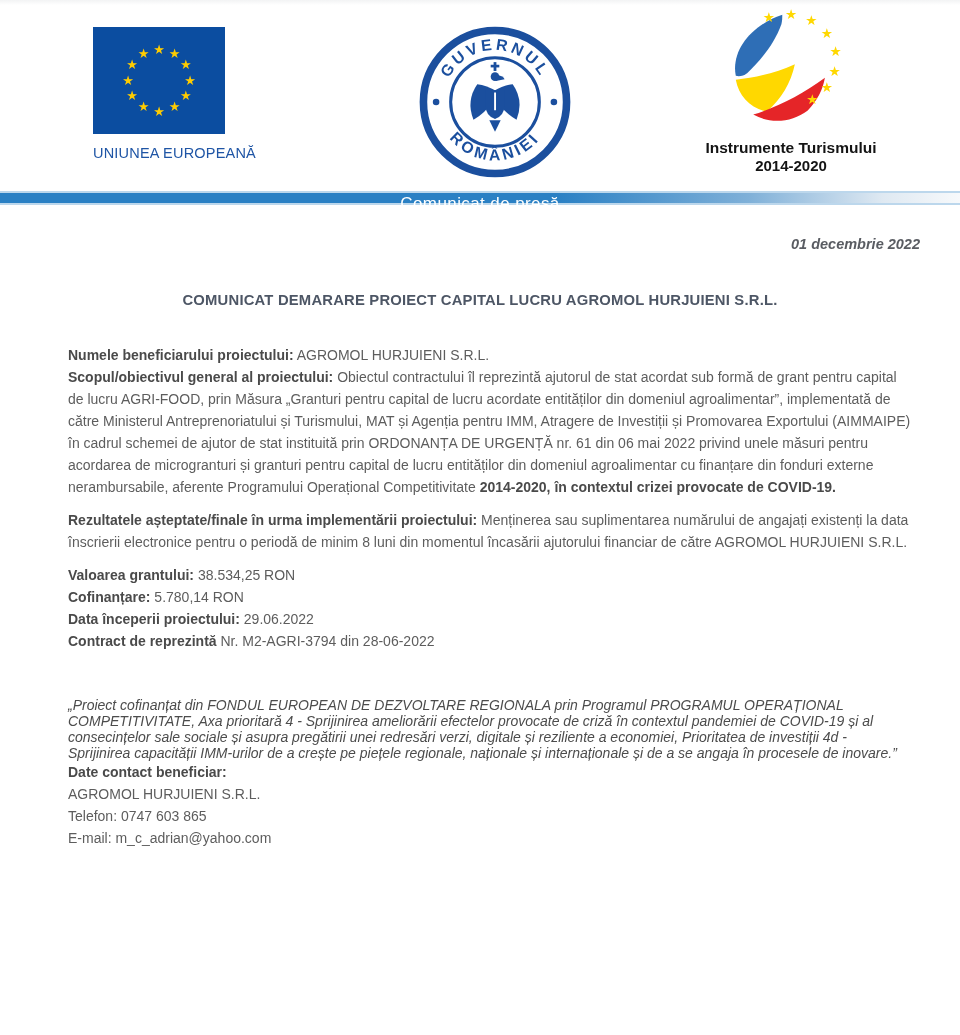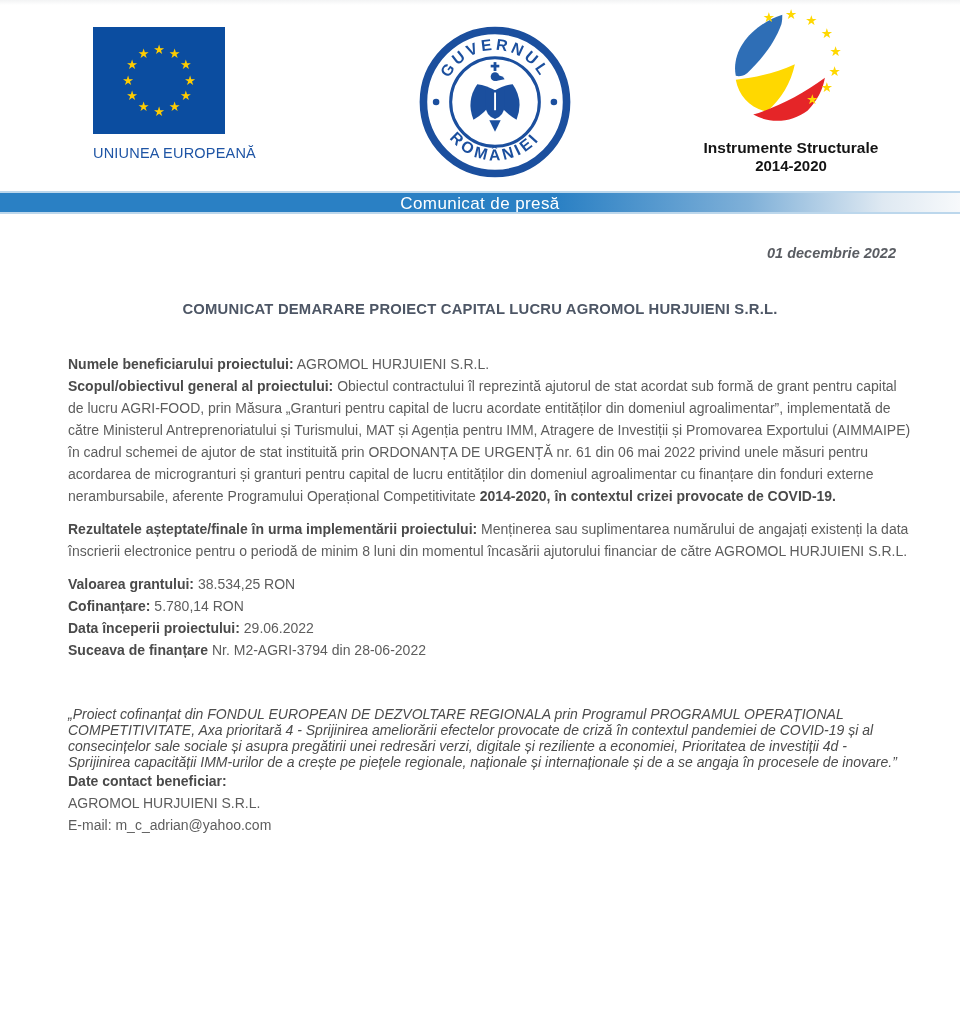--- a/index.html
+++ b/index.html
@@ -17,34 +17,34 @@
   .header { position:relative; height:186px; }
   .eu-block { position:absolute; left:93px; top:22px; width:132px; text-align:center; }
   .eu-label { margin-top:7px; color:#1f55a5; font-size:14.5px; letter-spacing:.2px; white-space:nowrap; }
   .gov-seal { position:absolute; left:419px; top:21px; }
   .is-block { position:absolute; left:693px; top:4px; width:196px; text-align:center; }
   .is-text  { margin-top:2px; color:#141414; font-weight:bold; font-size:15.5px; line-height:1.15; }
   .is-text2 { color:#141414; font-weight:bold; font-size:15px; line-height:1.15; }
 
   
   .banner {
-    height:23px;
+    height:14px;
     background:linear-gradient(90deg,#2a80c4 0%,#2a80c4 58%,#7fb0d8 78%,#dfe9f2 92%,#f7f9fb 100%);
     border-top:2px solid #bcd7ec;
     border-bottom:2px solid #bcd7ec;
     text-align:center;
     color:#ffffff;
     font-size:17px;
     line-height:21px;
     letter-spacing:.4px;
   }
 
   
   .date-line {
-    margin-top:31px; padding-right:64px;
+    margin-top:31px; padding-right:40px;
     text-align:right;
     color:#595c62; font-size:14.5px; font-weight:bold; font-style:italic;
   }
   .doc-title {
     margin-top:40px;
     text-align:center;
     color:#4d5665; font-size:14.8px; font-weight:bold; letter-spacing:.2px;
   }
   .content { margin:36px 48px 0 68px; font-size:14px; line-height:22px; }
   .content .b { font-weight:bold; color:#4a4a4a; }
@@ -125,21 +125,21 @@
         <text x="72" y="13">★</text>
         <text x="95" y="10">★</text>
         <text x="116" y="16">★</text>
         <text x="132" y="30">★</text>
         <text x="141" y="49">★</text>
         <text x="140" y="69">★</text>
         <text x="132" y="86">★</text>
         <text x="117" y="98">★</text>
       </g>
     </svg>
-    <div class="is-text">Instrumente Structurale</div>
+    <div class="is-text">Instrumente Turismului</div>
     <div class="is-text2">2014-2020</div>
   </div>
 </div>
 
 <div class="banner">Comunicat de presă</div>
 
 <div class="date-line">01 decembrie 2022</div>
 <div class="doc-title">COMUNICAT DEMARARE PROIECT CAPITAL LUCRU AGROMOL HURJUIENI S.R.L.</div>
 
 <div class="content">
@@ -164,26 +164,27 @@
     </div>
     <div>
       <span class="b">Cofinanțare:</span>
       <span class="v">5.780,14 RON</span>
     </div>
     <div>
       <span class="b">Data începerii proiectului:</span>
       <span class="v">29.06.2022</span>
     </div>
     <div>
-      <span class="b">Suceava de finanțare</span>
+      <span class="b">Contract de reprezintă</span>
       <span class="v">Nr. M2-AGRI-3794 din 28-06-2022</span>
     </div>
   </div>
 
   <div class="quote">„Proiect cofinanțat din FONDUL EUROPEAN DE DEZVOLTARE REGIONALA prin Programul PROGRAMUL OPERAȚIONAL COMPETITIVITATE, Axa prioritară 4 - Sprijinirea ameliorării efectelor provocate de criză în contextul pandemiei de COVID-19 și al consecințelor sale sociale și asupra pregătirii unei redresări verzi, digitale și reziliente a economiei, Prioritatea de investiții 4d - Sprijinirea capacității IMM-urilor de a crește pe piețele regionale, naționale și internaționale și de a se angaja în procesele de inovare.”</div>
 
   <div class="contact">
     <div class="b">Date contact beneficiar:</div>
     <div class="v">AGROMOL HURJUIENI S.R.L.</div>
+    <div class="v">Telefon: 0747 603 865</div>
     <div class="v">E-mail: m_c_adrian@yahoo.com</div>
   </div>
 
 </div>
 
 </body></html>

